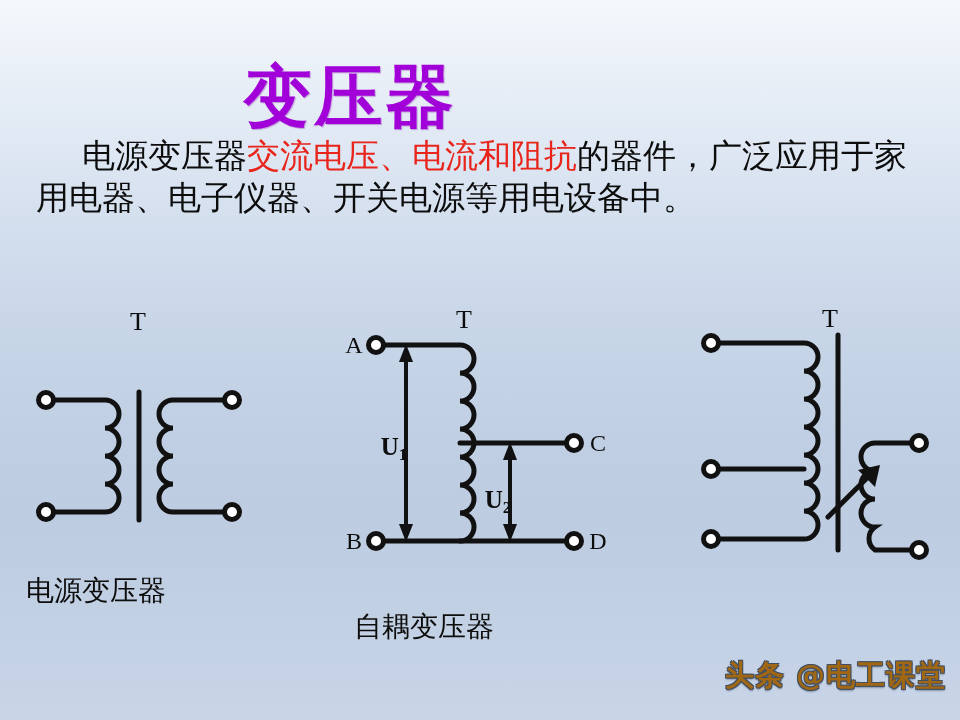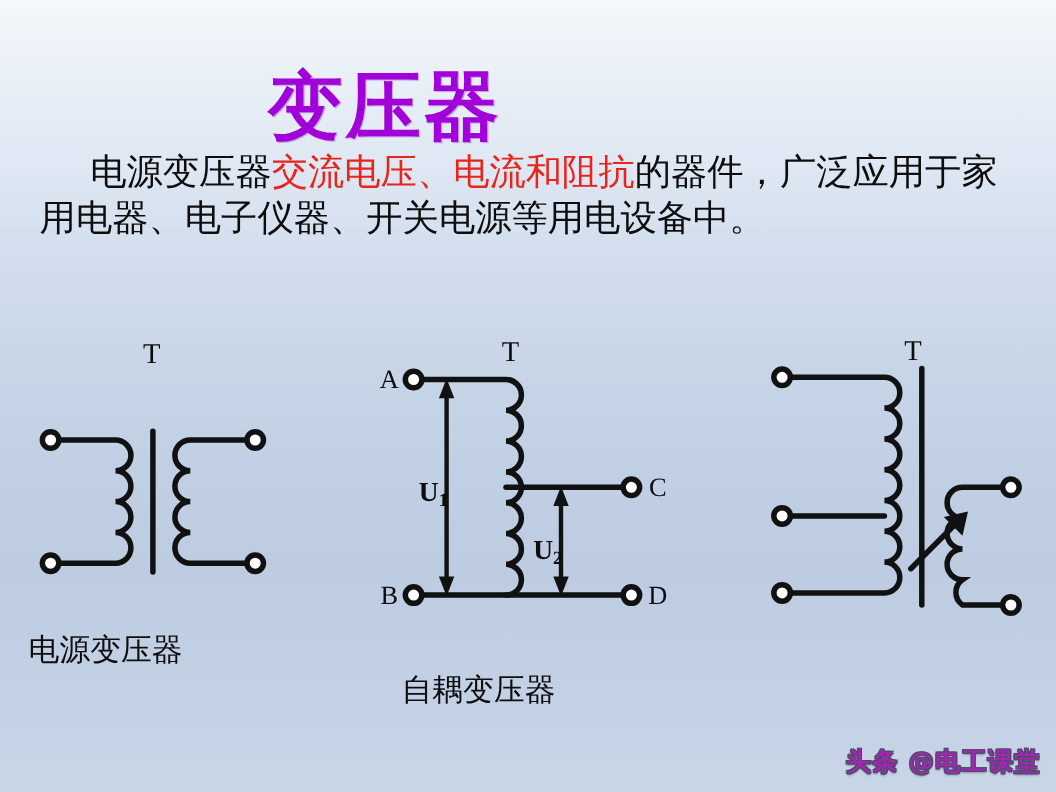--- a/index.html
+++ b/index.html
@@ -78,31 +78,31 @@
 
   
   .caption {
     position: absolute;
     font-size: 28px;
     color: #0d0d0d;
     font-family: "DejaVu Serif", "Liberation Serif", serif;
     white-space: nowrap;
   }
   #caption-power   { left: 26px;  top: 572px; }
-  #caption-auto    { left: 354px; top: 608px; margin-left: 11px; }
+  #caption-auto    { left: 354px; top: 608px; }
   #caption-tunable { left: 686px; top: 608px; }
 
   
   .watermark {
     position: absolute;
     right: 14px;
-    bottom: 12px;
-    font-size: 23px;
+    bottom: 24px;
+    font-size: 29px;
     font-weight: bold;
-    color: #a21caf;
+    color: #a16207;
     font-family: "DejaVu Sans", "Liberation Sans", sans-serif;
     letter-spacing: 1px;
     text-shadow:
        1px  1px 0 #3c4a5c,
       -1px  1px 0 #3c4a5c,
        1px -1px 0 #3c4a5c,
       -1px -1px 0 #3c4a5c,
        0    2px 2px rgba(40,50,70,0.5);
     opacity: 0.95;
   }

